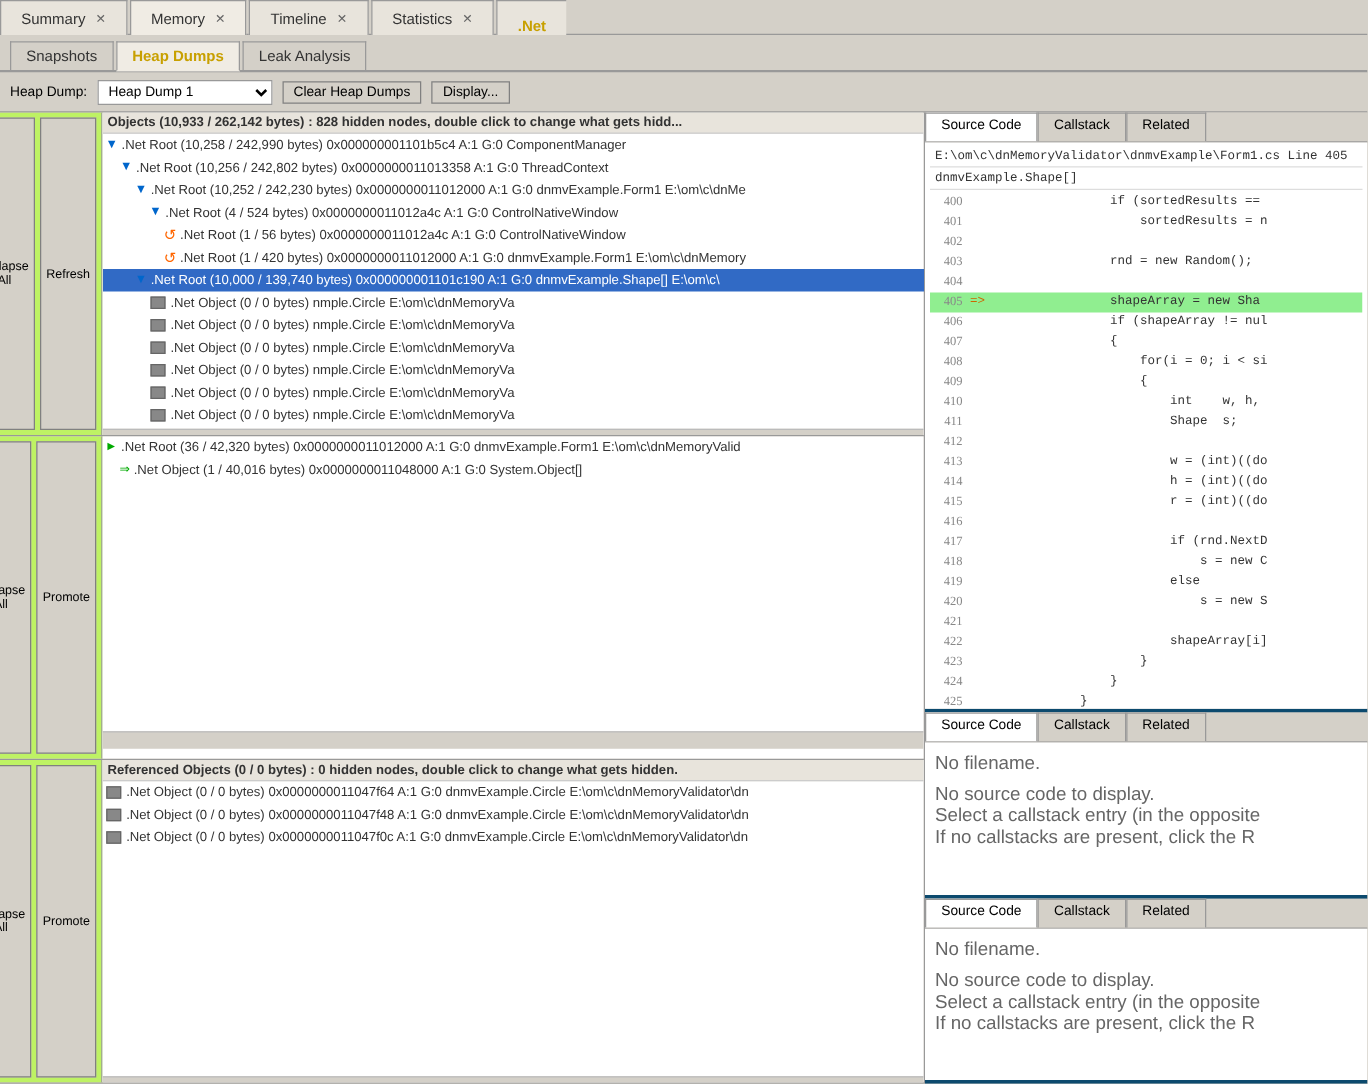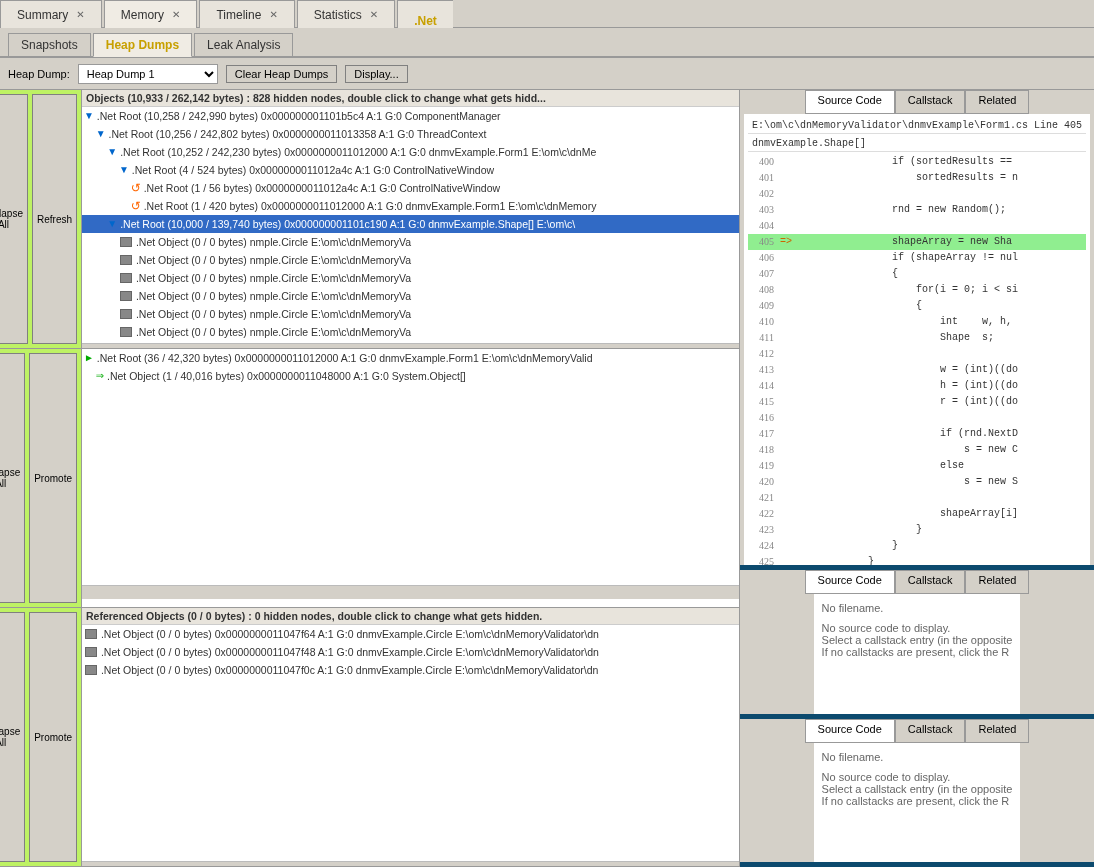--- a/index.html
+++ b/index.html
@@ -35,37 +35,37 @@
     .pane-actions button { font-size: 10px; border: 1px solid #808080; background: #d4d0c8; padding: 2px 4px; cursor: pointer; }
     .pane-content { flex: 1; background: white; overflow: hidden; position: relative; }
     .pane-header { background: #e8e4dc; border-bottom: 1px solid #ccc; padding: 2px 4px; font-size: 10.5px; font-weight: bold; color: #333; }
     .pane-tree { overflow: auto; height: calc(100% - 22px); }
 
     
     .tree-item { display: flex; align-items: center; padding: 1px 2px; white-space: nowrap; font-size: 10.5px; color: #333; line-height: 16px; }
     
     
     .right-panel { flex: 1; display: flex; flex-direction: column; }
-    .right-pane { flex: 1; display: flex; flex-direction: column; border-bottom: 5px solid #0c4a6e; align-items: center; }
+    .right-pane { flex: 1; display: flex; flex-direction: column; border-bottom: 3px solid #0c4a6e; }
     .right-pane-tabs { display: flex; background: #d4d0c8; border-bottom: 1px solid #999; height: 24px; }
     .right-pane-tab { padding: 3px 12px; border: 1px solid #999; border-bottom: none; background: #d4d0c8; cursor: pointer; font-size: 11px; }
     .right-pane-tab.active { background: white; }
     .right-pane-content { background: white; flex: 1; overflow: hidden; padding: 4px; font-size: 10px; }
     
     
     .code-area { font-family: 'Courier New', monospace; font-size: 10px; color: #333; line-height: 16px; overflow: auto; height: 100%; }
     .code-filename { color: #333; font-size: 10px; padding: 2px 4px; border-bottom: 1px solid #ddd; margin-bottom: 2px; font-family: 'Courier New', monospace; }
     .code-line { display: flex; align-items: center; padding: 0 2px; }
     .code-line.highlighted { background: #90ee90; }
     .line-num { width: 30px; color: #888; text-align: right; padding-right: 6px; flex-shrink: 0; font-family: Liberation Serif, serif; }
     .line-arrow { width: 16px; color: #cc6600; flex-shrink: 0; }
     .code-text { white-space: pre; }
     
     
-    .no-source { color: #666; font-size: 11px; padding: 4px; }
+    .no-source { color: #666; font-size: 15px; padding: 4px; }
 
     
     .h-scroll { height: 14px; background: #d4d0c8; border-top: 1px solid #bbb; }
     
     
     .pane-top { height: 480px; }
     .pane-mid { height: 200px; }
     .pane-bot { height: 200px; flex: 1; }
     
     .right-pane-top { height: 480px; }

